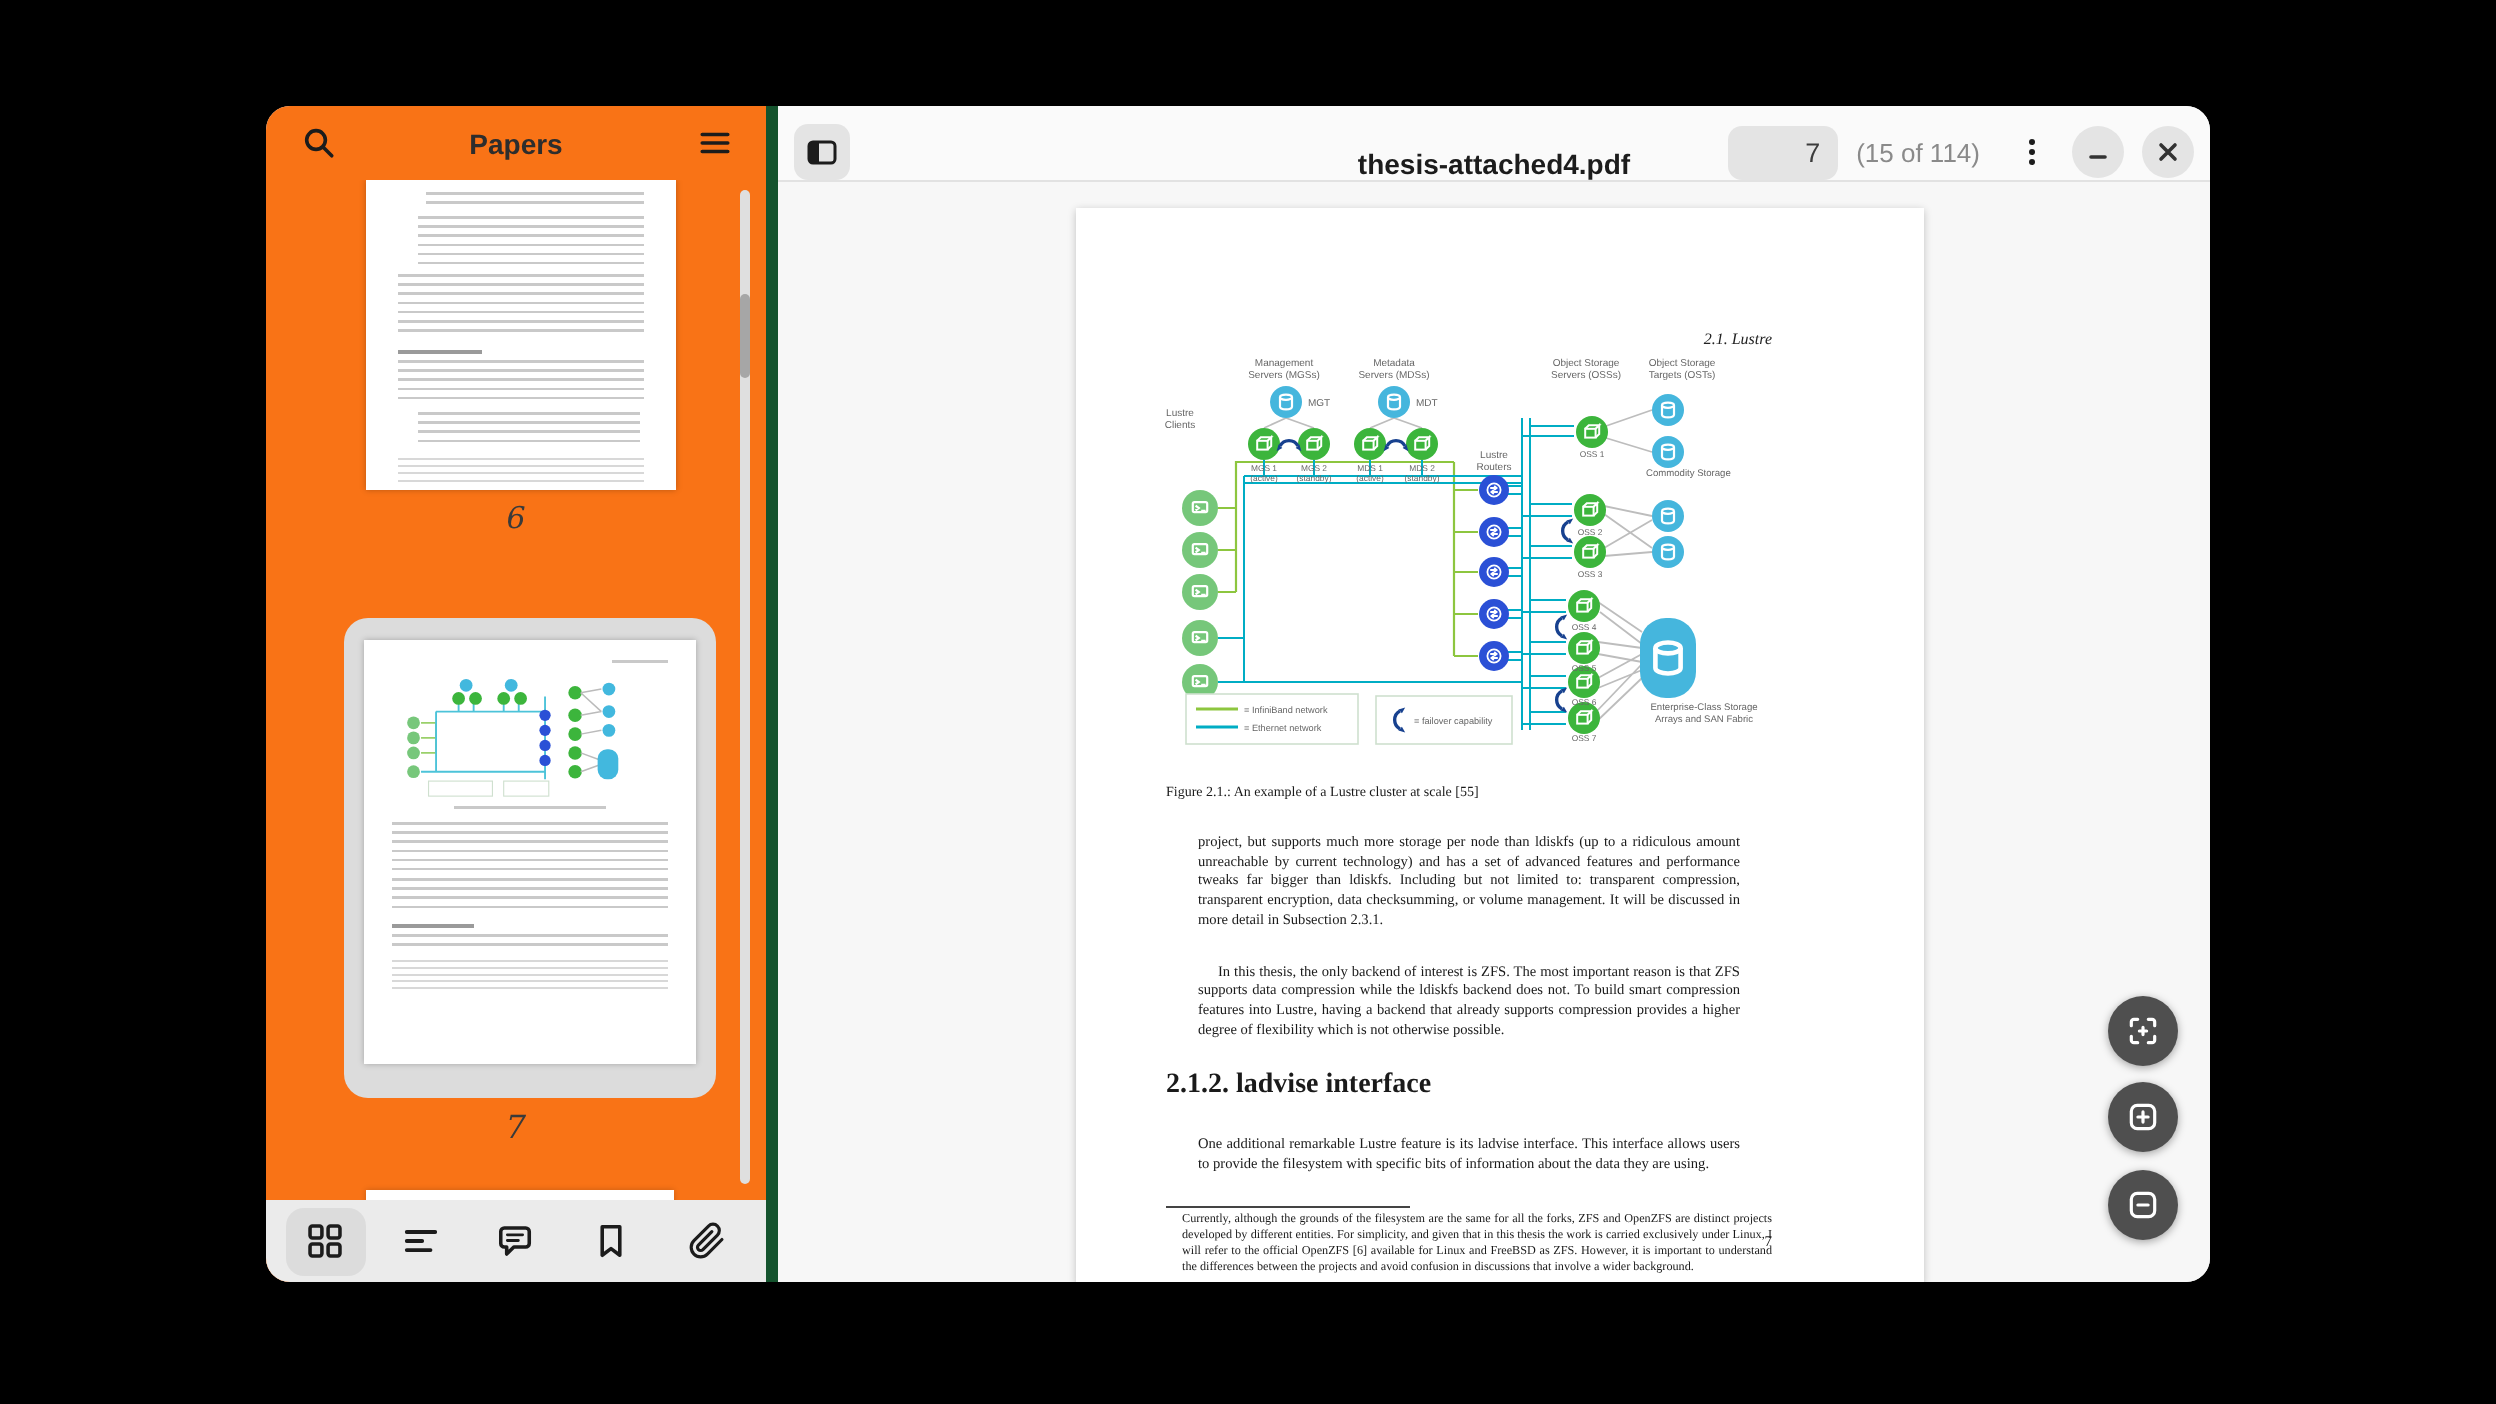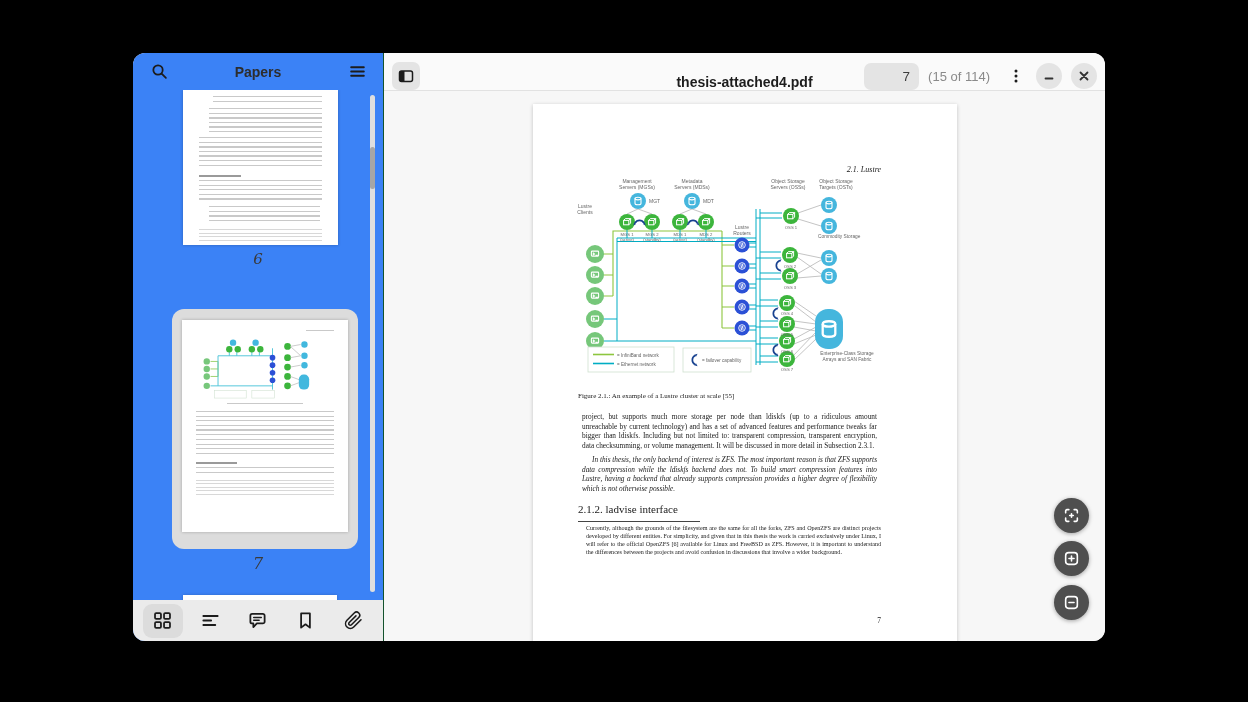--- a/index.html
+++ b/index.html
@@ -1,20 +1,20 @@
 <!DOCTYPE html>
 <html><head>
 <meta charset="utf-8">
 <style>
   html,body{margin:0;padding:0;background:#000;width:1248px;height:702px;overflow:hidden;
     font-family:"Liberation Sans",sans-serif;-webkit-font-smoothing:antialiased;}
   .window{position:absolute;left:133px;top:53px;width:972px;height:588px;background:#f7f7f7;
     border-radius:12px;overflow:hidden;display:flex;box-shadow:0 8px 30px rgba(0,0,0,.7);}
   
-  .sidebar{width:250px;flex-shrink:0;background:#3b82f6;position:relative;border-right:1px solid #14532d;}
+  .sidebar{width:250px;flex-shrink:0;background:#f97316;position:relative;border-right:6px solid #14532d;}
   .sb-header{height:37px;display:flex;align-items:center;justify-content:space-between;padding:0 12px;position:relative;}
   .sb-title{position:absolute;left:0;right:0;text-align:center;font-weight:700;font-size:14px;color:#2d2d2d;pointer-events:none;}
   .icon-btn{border:none;background:transparent;padding:0;width:28px;height:28px;display:flex;align-items:center;justify-content:center;cursor:pointer;border-radius:7px;}
   .thumb-area{position:absolute;top:37px;bottom:41px;left:0;right:0;overflow:hidden;}
   .thumb-card{position:absolute;background:#fff;box-shadow:0 0 3px rgba(0,0,0,.25);overflow:hidden;}
   .thumb-sel{position:absolute;left:39px;top:219px;width:186px;height:240px;background:#dcdcdc;border-radius:12px;}
   .thumb-label{position:absolute;width:100%;text-align:center;font-family:"DejaVu Serif",serif;font-style:italic;font-size:15px;color:#3a3a3a;}
   .ml{background-image:repeating-linear-gradient(#c9c9c9 0 1.3px,transparent 1.3px 4.6px);}
   .mlh{background:#9a9a9a;height:2.4px;}
   .sb-scroll-track{position:absolute;right:8px;top:5px;bottom:8px;width:5px;background:#dfdfdf;border-radius:3px;}
@@ -32,23 +32,23 @@
   .page-count{font-size:13px;color:#8a8a8a;margin-right:6px;white-space:nowrap;}
   .circ-btn{width:26px;height:26px;border:none;border-radius:50%;background:#e4e4e4;display:flex;align-items:center;justify-content:center;cursor:pointer;}
   .content{position:relative;flex:1;background:#f7f7f7;overflow:hidden;}
   
   .pdf-page{position:absolute;left:149px;top:13px;width:424px;height:538px;background:#fff;
     box-shadow:0 1px 4px rgba(0,0,0,.22);font-family:"Liberation Serif",serif;color:#1a1a1a;}
   .run-head{position:absolute;top:61px;right:76px;font-style:italic;font-size:8px;color:#222;}
   .figure-svg{position:absolute;left:37px;top:65px;width:330px;height:220px;}
   .pg-col{position:absolute;left:45px;top:288px;width:303px;}
   .pg-caption{text-align:left;font-size:7px;margin:0 0 12px 0;}
-  .pg-col p{margin:4px;font-size:7.3px;line-height:9.7px;text-align:justify;}
-  .pg-col p.ind{text-indent:10px;margin-top:4px;font-style:italic;}
-  .pg-h{font-size:11px;font-weight:400;margin:9px 0 4px 0;}
+  .pg-col p{margin:16px;font-size:7.3px;line-height:9.7px;text-align:justify;}
+  .pg-col p.ind{text-indent:10px;margin-top:4px;}
+  .pg-h{font-size:14px;font-weight:700;margin:9px 0 4px 0;}
   .fn-rule{width:122px;border-top:0.8px solid #444;margin-top:6px;}
   .fn{margin-top:2px;padding-left:8px;font-size:6.1px;line-height:8px;text-align:justify;}
   .pg-num{position:absolute;top:512px;right:76px;font-size:7.5px;}
   
   .fab{position:absolute;right:16px;width:35px;height:35px;border:none;border-radius:50%;background:#4f4f4f;
     display:flex;align-items:center;justify-content:center;cursor:pointer;box-shadow:0 1px 4px rgba(0,0,0,.35);}
   svg{display:block;}
   .fig-t{font-family:"Liberation Sans",sans-serif;fill:#666;}
 </style>
 </head>
@@ -447,20 +447,21 @@
             <use href="#i-fo" transform="translate(123,191) scale(0.62)"></use>
             <text class="fig-t" x="132" y="193" font-size="4.6">= failover capability</text>
           </g>
         </svg>
 
         <div class="pg-col">
           <div class="pg-caption">Figure 2.1.: An example of a Lustre cluster at scale [55]</div>
           <p>project, but supports much more storage per node than ldiskfs (up to a ridiculous amount unreachable by current technology) and has a set of advanced features and performance tweaks far bigger than ldiskfs. Including but not limited to: transparent compression, transparent encryption, data checksumming, or volume management. It will be discussed in more detail in Subsection 2.3.1.</p>
           <p class="ind">In this thesis, the only backend of interest is ZFS. The most important reason is that ZFS supports data compression while the ldiskfs backend does not. To build smart compression features into Lustre, having a backend that already supports compression provides a higher degree of flexibility which is not otherwise possible.</p>
           <div class="pg-h">2.1.2.  ladvise interface</div>
+          <p>One additional remarkable Lustre feature is its ladvise interface. This interface allows users to provide the filesystem with specific bits of information about the data they are using.</p>
           <div class="fn-rule"></div>
           <div class="fn">Currently, although the grounds of the filesystem are the same for all the forks, ZFS and OpenZFS are distinct projects developed by different entities. For simplicity, and given that in this thesis the work is carried exclusively under Linux, I will refer to the official OpenZFS [6] available for Linux and FreeBSD as ZFS. However, it is important to understand the differences between the projects and avoid confusion in discussions that involve a wider background.</div>
         </div>
         <div class="pg-num">7</div>
       </div>
 
       <button class="fab" style="top:407px;">
         <svg width="17" height="17" viewBox="0 0 16 16">
           <path d="M5.5,2.5 H3.7 a1.2,1.2 0 0 0 -1.2,1.2 V5.5 M10.5,2.5 h1.8 a1.2,1.2 0 0 1 1.2,1.2 V5.5 M5.5,13.5 H3.7 a1.2,1.2 0 0 1 -1.2,-1.2 V10.5 M10.5,13.5 h1.8 a1.2,1.2 0 0 0 1.2,-1.2 V10.5" fill="none" stroke="#fff" stroke-width="1.5" stroke-linecap="round"></path>
           <path d="M8,6.3 V9.7 M6.3,8 H9.7" stroke="#fff" stroke-width="1.5" stroke-linecap="round"></path>

